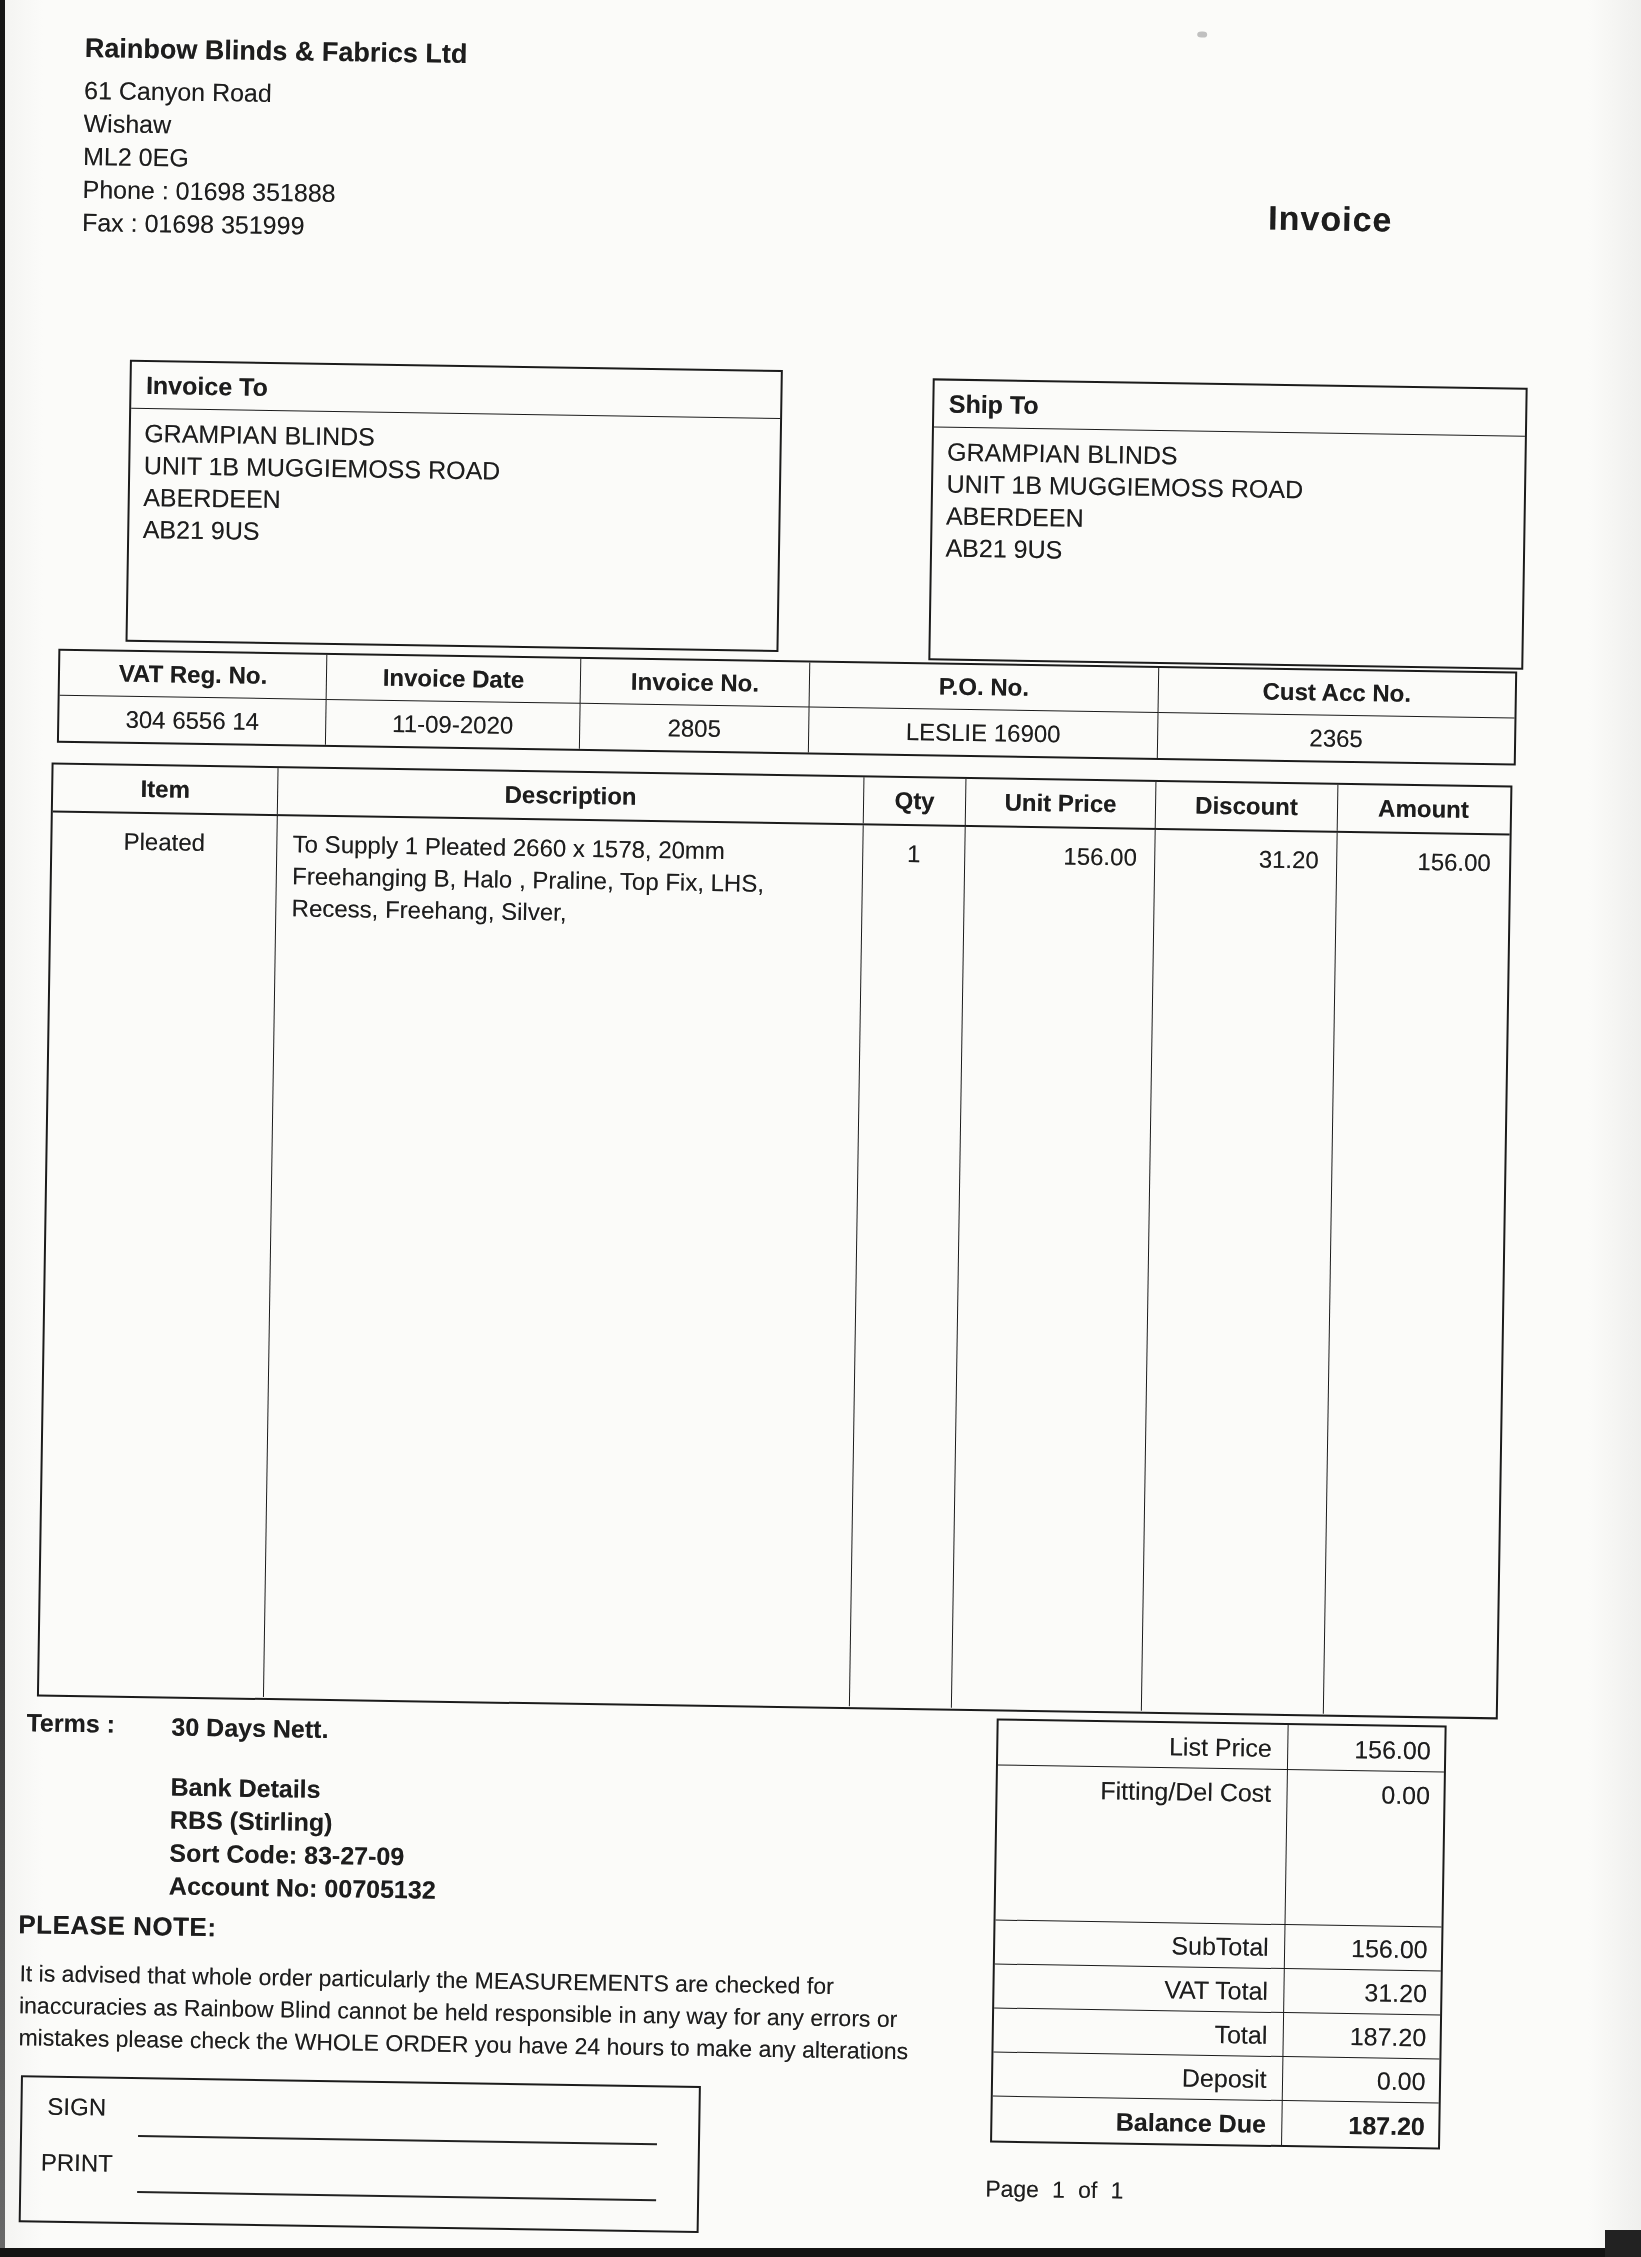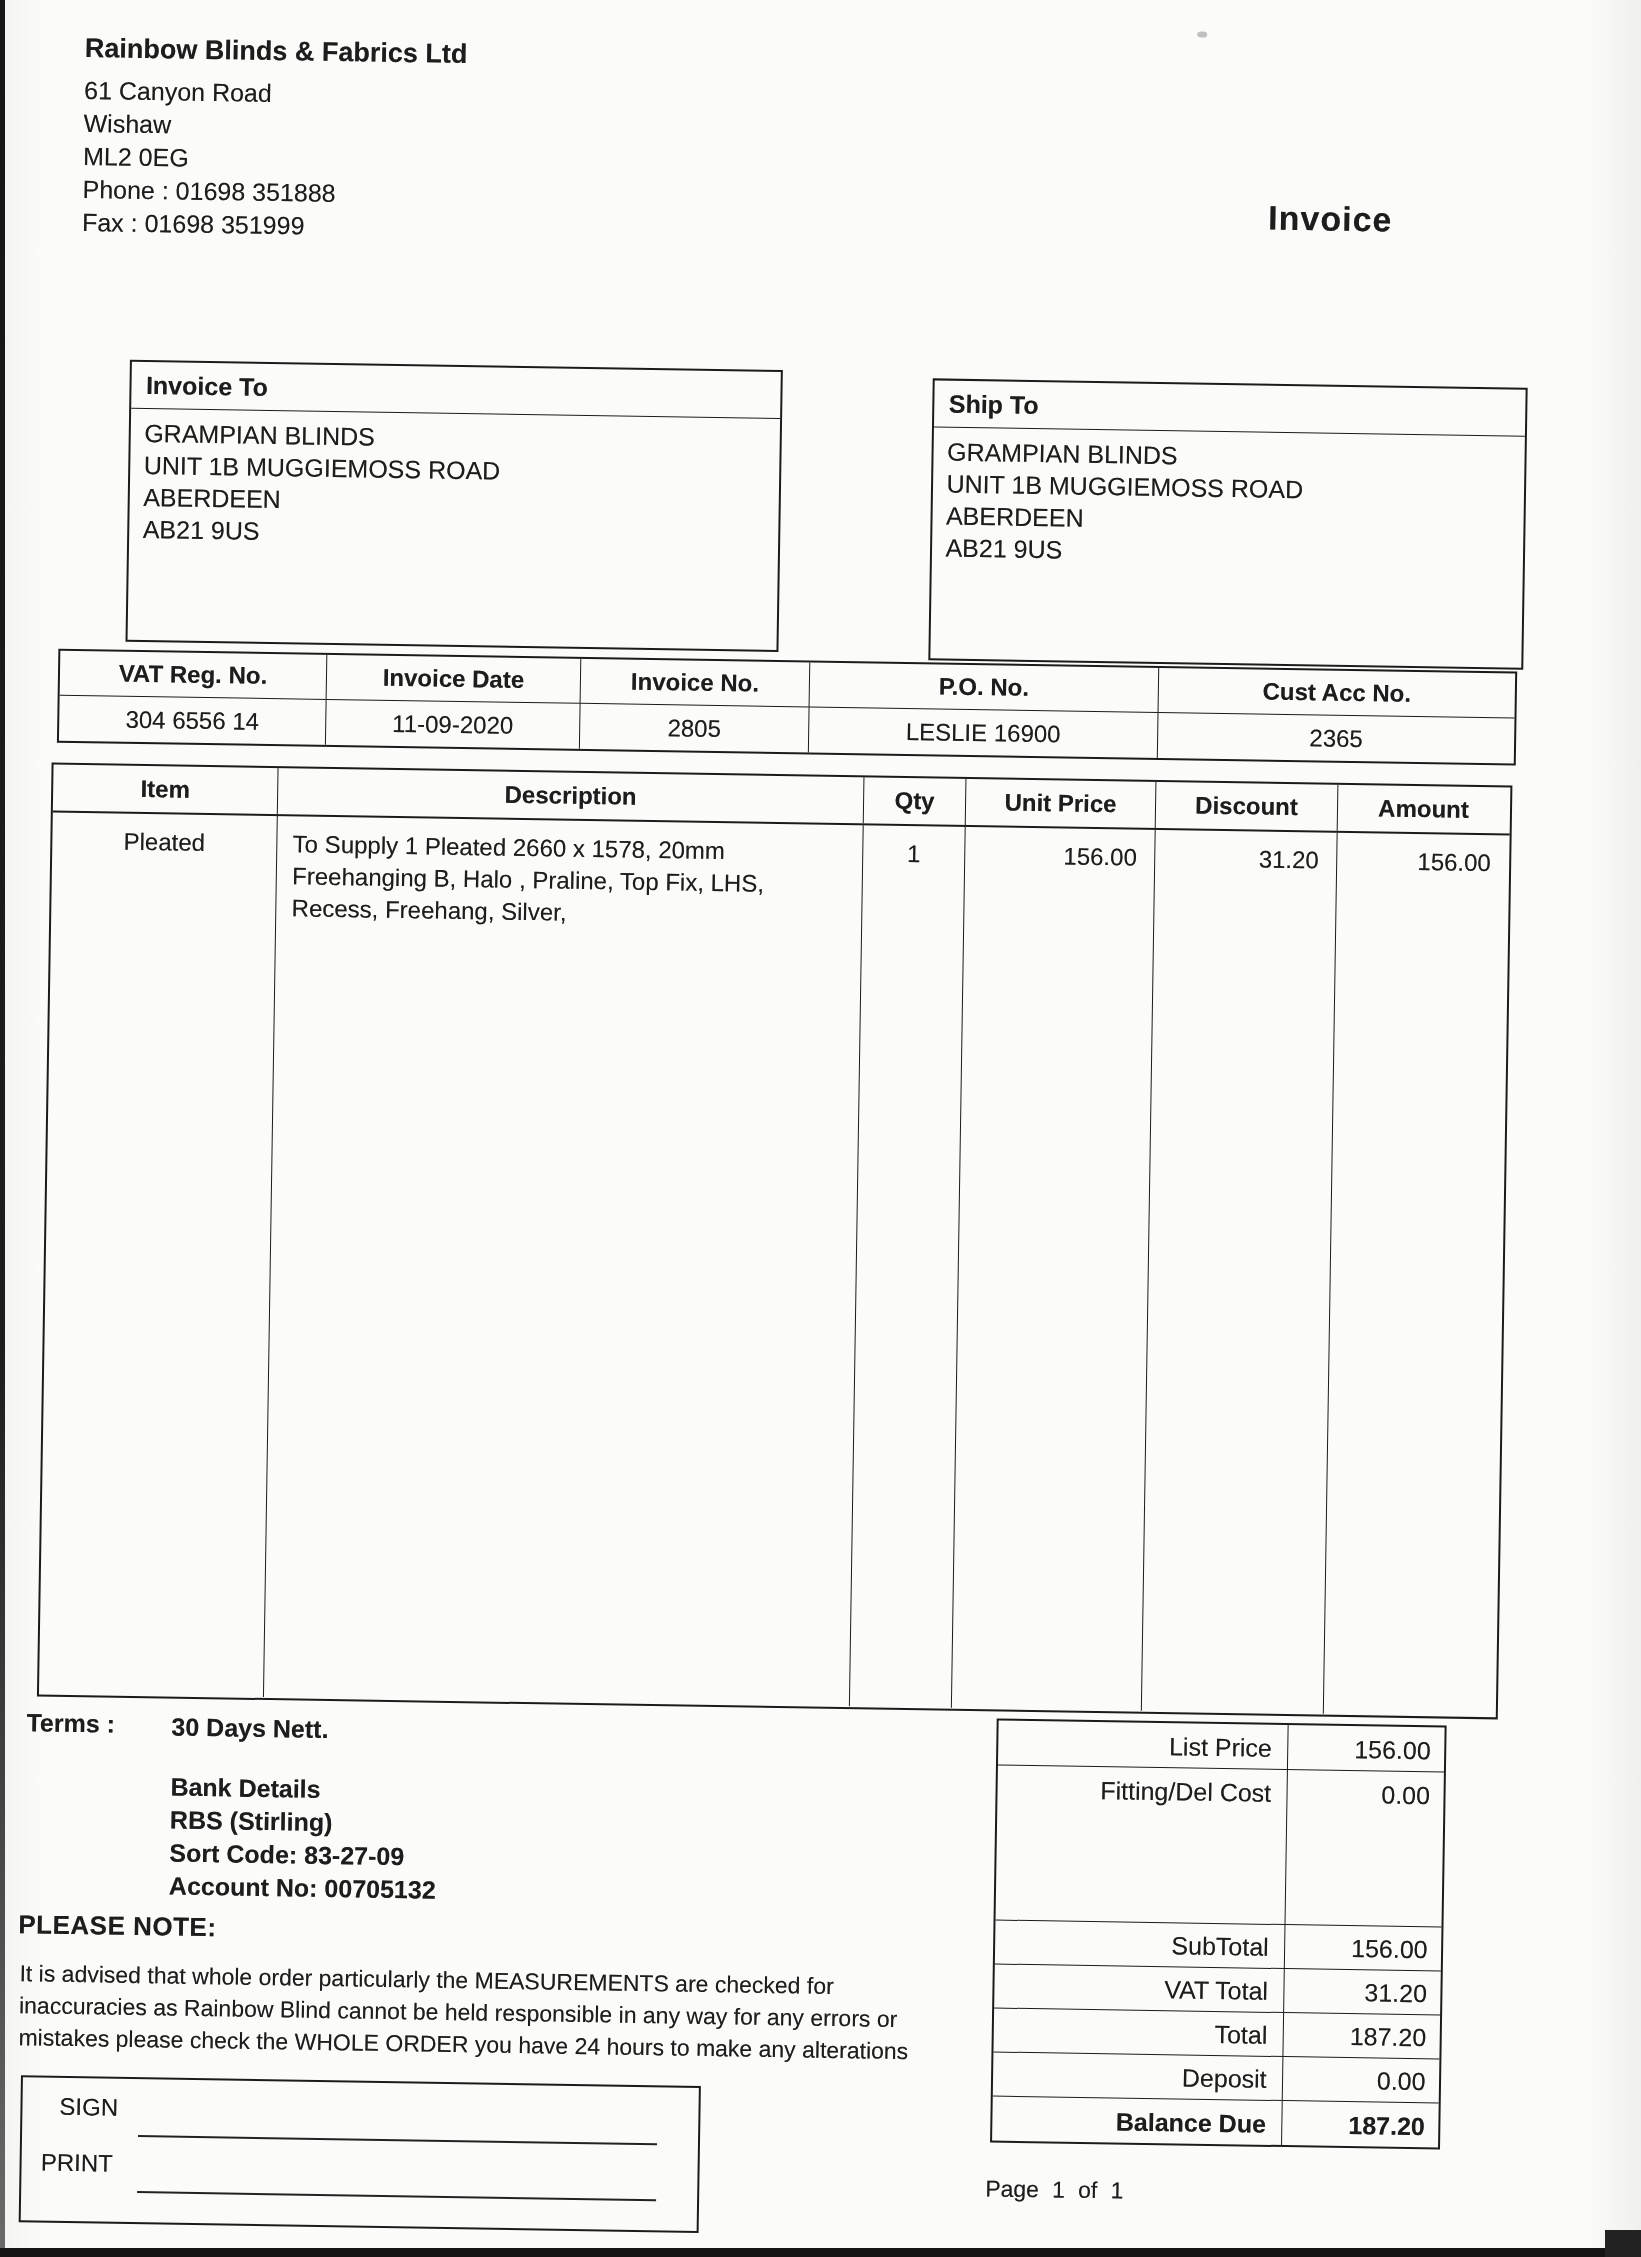--- a/index.html
+++ b/index.html
@@ -204,21 +204,21 @@
       <div class="tvalue bold">187.20</div>
     </div>
   </div>
 
   <div class="abs note-head">PLEASE NOTE:</div>
   <div class="abs note-body">It is advised that whole order particularly the MEASUREMENTS are checked for
 inaccuracies as Rainbow Blind cannot be held responsible in any way for any errors or
 mistakes please check the WHOLE ORDER you have 24 hours to make any alterations</div>
 
   <div class="abs signbox b3">
-    <div class="sig-label" style="left:37px;top:15.4px;">SIGN</div>
+    <div class="sig-label" style="left:25px;top:15.4px;">SIGN</div>
     <div class="sig-line" style="left:116px;top:56px;width:519px;"></div>
     <div class="sig-label" style="left:19.3px;top:71px;">PRINT</div>
     <div class="sig-line" style="left:116px;top:112px;width:519px;"></div>
   </div>
 
   <div class="abs pagelabel">Page 1 of 1</div>
 
   <div class="abs speck" style="left:1197px;top:13.5px;"></div>
 </div>
 

